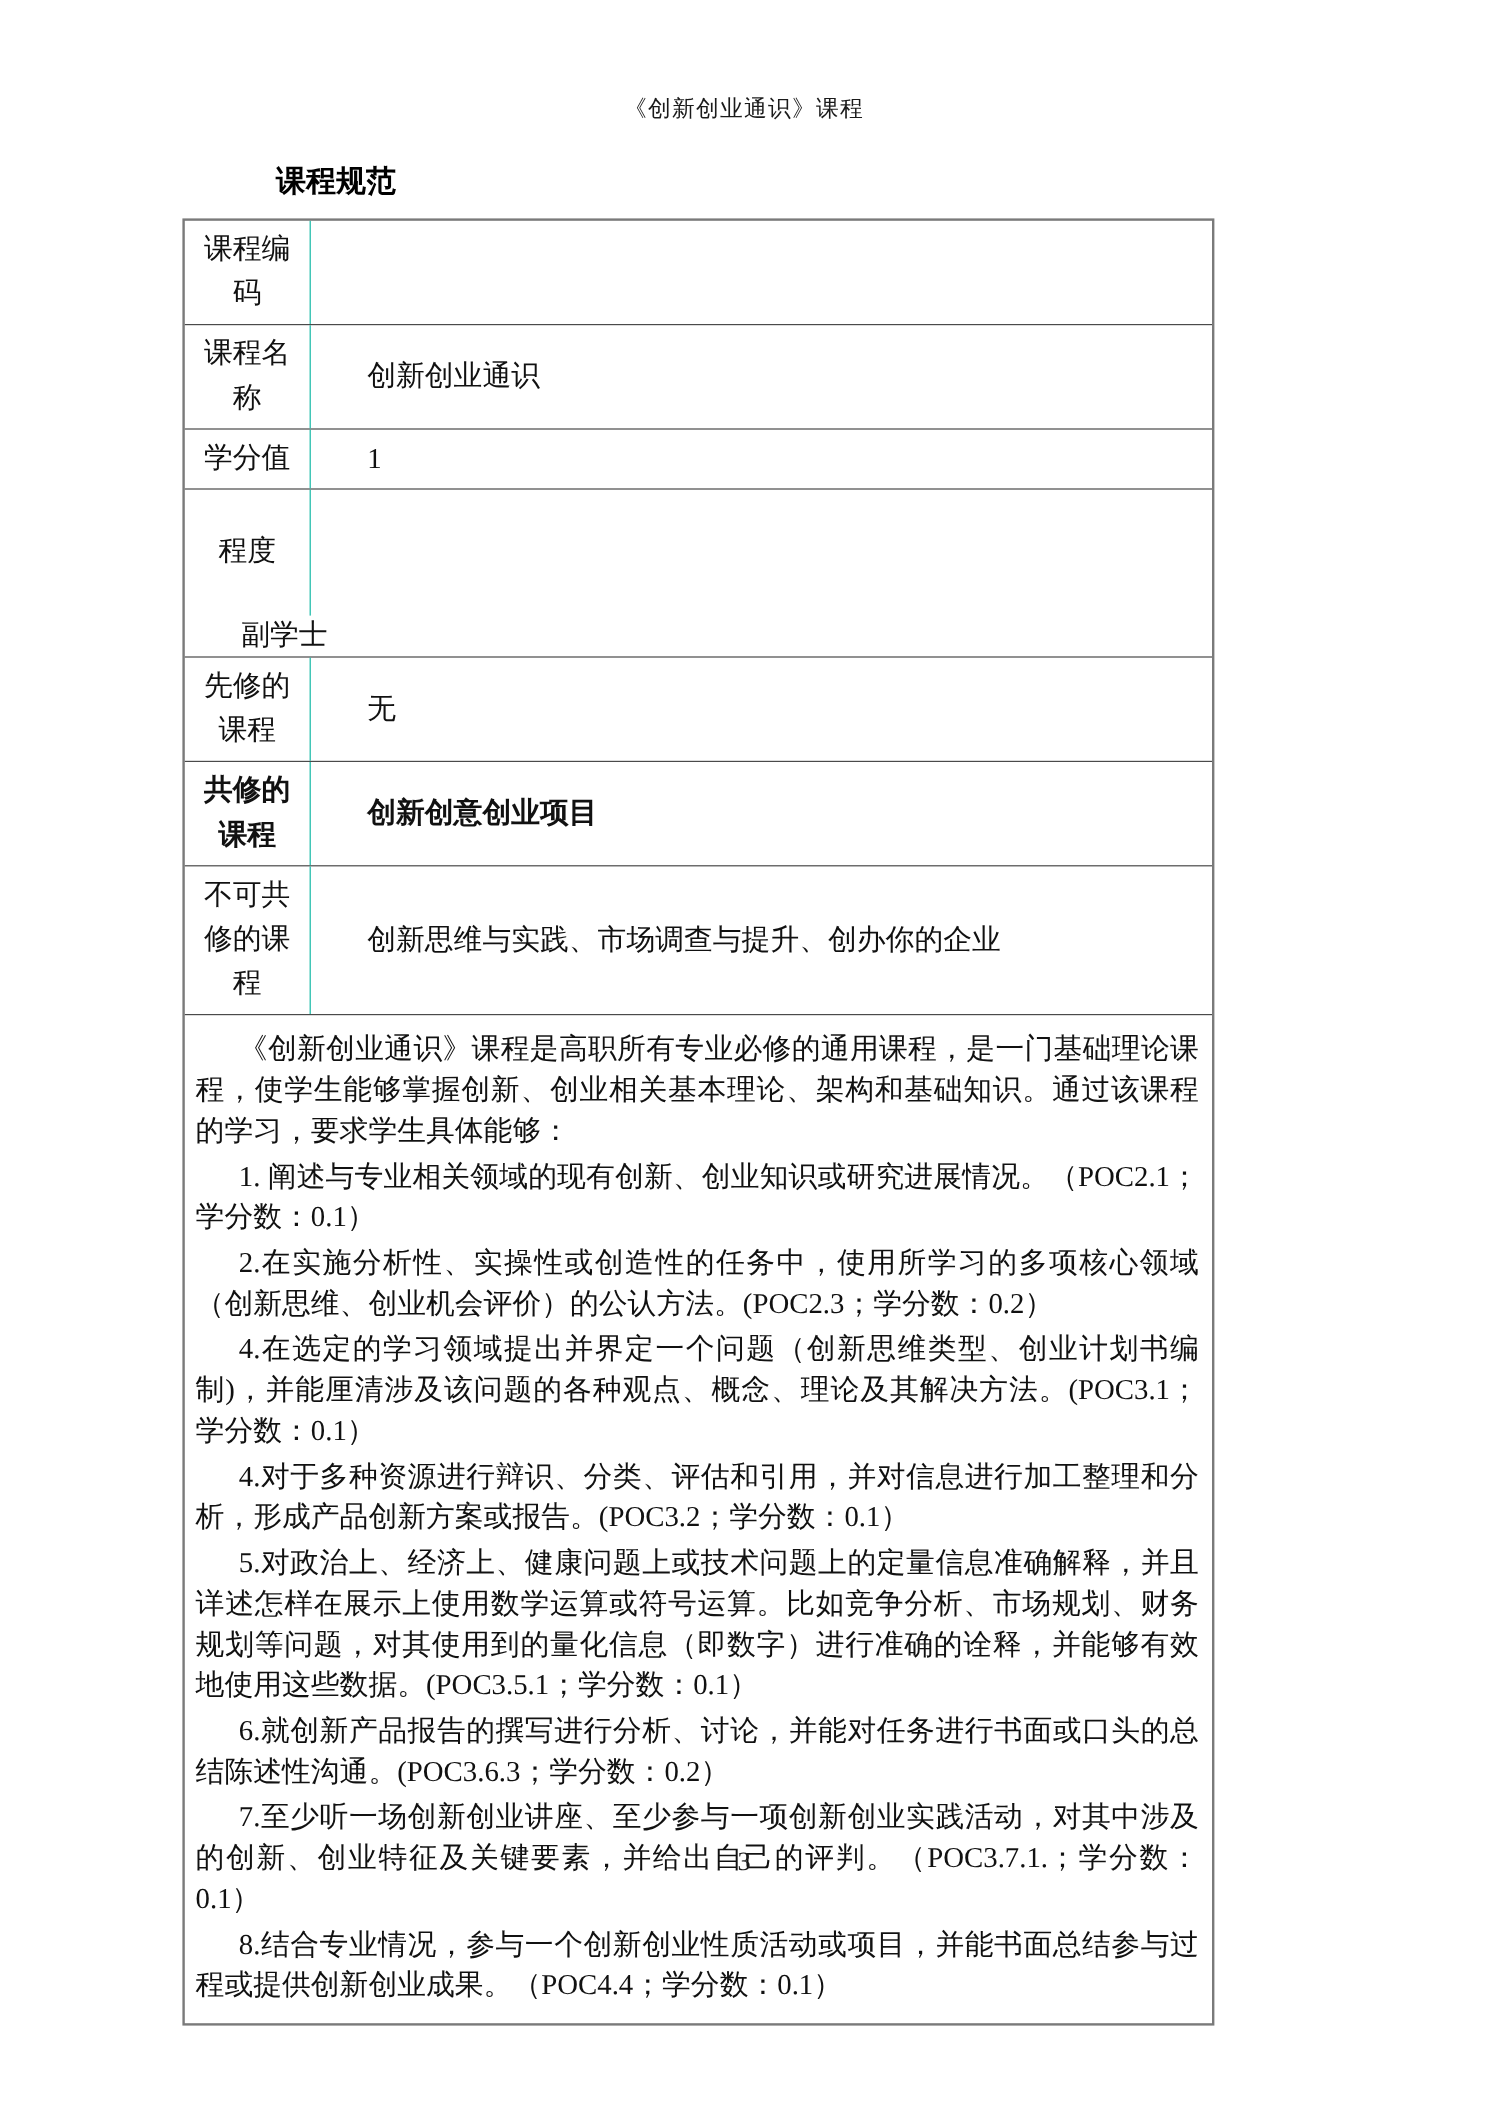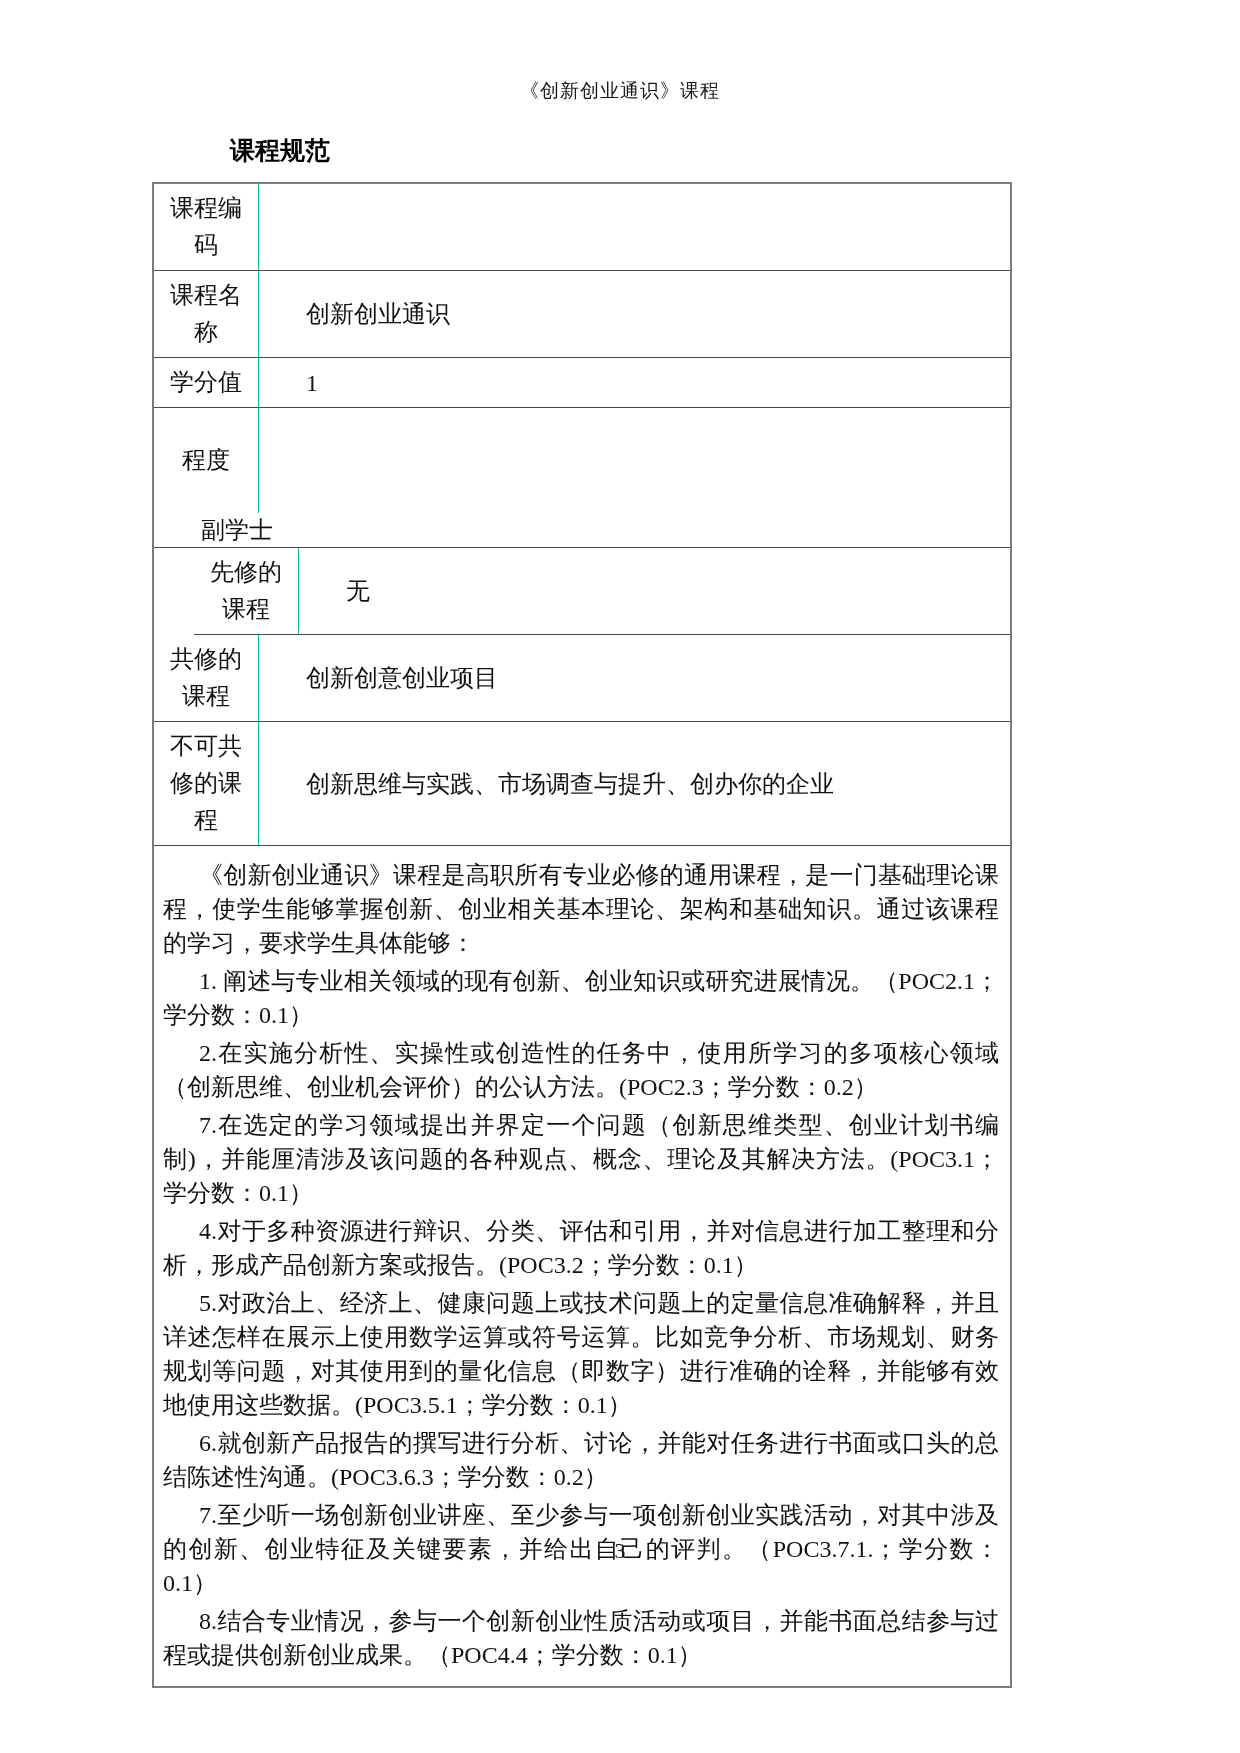--- a/index.html
+++ b/index.html
@@ -47,22 +47,22 @@
     display:flex;align-items:center;
     font-size:24px;line-height:34px;
     padding-left:47px;padding-right:14px;
     box-sizing:border-box;
     color:#111;
   }
   .r-code{min-height:77px;}
   .r-name{min-height:81px;}
   .r-credit{min-height:40px;}
   .r-level{min-height:47px;flex-direction:column;}
-  .r-prereq{min-height:83px;margin-left:40px;}
-  .r-coreq{min-height:78px;}
+  .r-prereq{min-height:83px;}
+  .r-coreq{min-height:78px;font-weight:bold;}
   .r-excl{min-height:110px;}
   .purpose-cell{
     flex:1;
     display:block;
     font-size:24px;line-height:34px;
     text-align:justify;
     padding:8px 7px 10px 5px;
     box-sizing:border-box;
     color:#111;
   }
@@ -119,21 +119,21 @@
     <div class="trow r-excl">
       <div class="label-cell">不可共修的课程</div>
       <div class="value-cell">创新思维与实践、市场调查与提升、创办你的企业</div>
     </div>
 
     <div class="trow r-purpose">
       <div class="purpose-cell">
         <p>《创新创业通识》课程是高职所有专业必修的通用课程，是一门基础理论课程，使学生能够掌握创新、创业相关基本理论、架构和基础知识。通过该课程的学习，要求学生具体能够：</p>
         <p>1. 阐述与专业相关领域的现有创新、创业知识或研究进展情况。（POC2.1；学分数：0.1）</p>
         <p>2.在实施分析性、实操性或创造性的任务中，使用所学习的多项核心领域（创新思维、创业机会评价）的公认方法。(POC2.3；学分数：0.2）</p>
-        <p>7.在选定的学习领域提出并界定一个问题（创新思维类型、创业计划书编制)，并能厘清涉及该问题的各种观点、概念、理论及其解决方法。(POC3.1；学分数：0.1）</p>
+        <p>4.在选定的学习领域提出并界定一个问题（创新思维类型、创业计划书编制)，并能厘清涉及该问题的各种观点、概念、理论及其解决方法。(POC3.1；学分数：0.1）</p>
         <p>4.对于多种资源进行辩识、分类、评估和引用，并对信息进行加工整理和分析，形成产品创新方案或报告。(POC3.2；学分数：0.1）</p>
         <p>5.对政治上、经济上、健康问题上或技术问题上的定量信息准确解释，并且详述怎样在展示上使用数学运算或符号运算。比如竞争分析、市场规划、财务规划等问题，对其使用到的量化信息（即数字）进行准确的诠释，并能够有效地使用这些数据。(POC3.5.1；学分数：0.1）</p>
         <p>6.就创新产品报告的撰写进行分析、讨论，并能对任务进行书面或口头的总结陈述性沟通。(POC3.6.3；学分数：0.2）</p>
         <p>7.至少听一场创新创业讲座、至少参与一项创新创业实践活动，对其中涉及的创新、创业特征及关键要素，并给出自己的评判。（POC3.7.1.；学分数：0.1）</p>
         <p>8.结合专业情况，参与一个创新创业性质活动或项目，并能书面总结参与过程或提供创新创业成果。（POC4.4；学分数：0.1）</p>
       </div>
     </div>
 
   </div>
 

